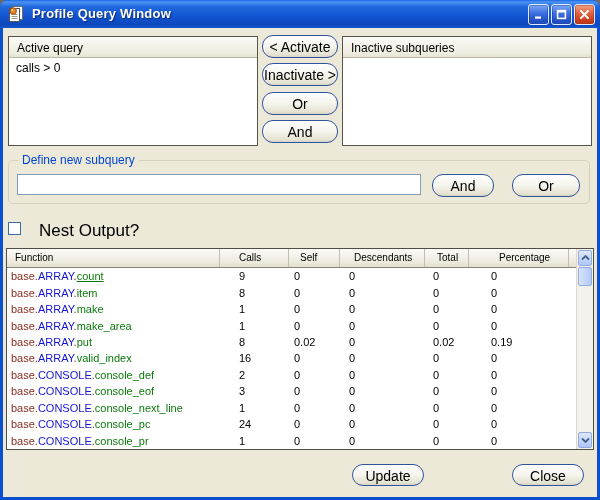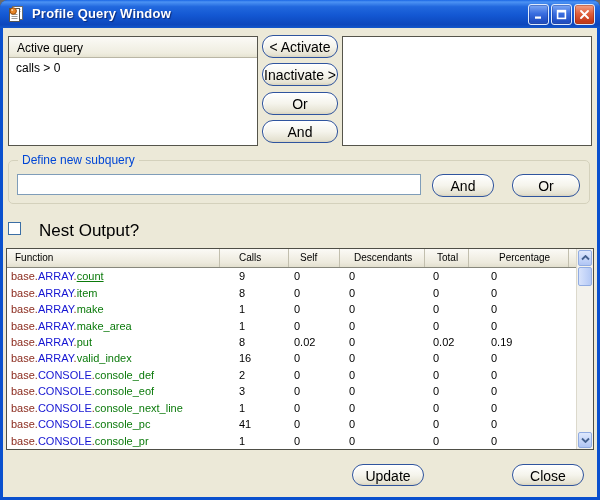--- a/index.html
+++ b/index.html
@@ -164,20 +164,23 @@
           <div class="list-item">calls &gt; 0</div>
         </div>
     </div>
 
     <div class="xp-btn" style="left:259px;top:7px;width:76px;">&lt; Activate</div>
     <div class="xp-btn" style="left:259px;top:35px;width:76px;">Inactivate &gt;</div>
     <div class="xp-btn" style="left:259px;top:64px;width:76px;">Or</div>
     <div class="xp-btn" style="left:259px;top:92px;width:76px;">And</div>
 
     <div class="panel" style="left:339px;top:8px;width:250px;height:110px;">
+      <div class="panel-header">
+        <span>Inactive subqueries</span>
+      </div>
       <div class="panel-list"></div>
     </div>
 
     <div class="groupbox">
       <span class="groupbox-label">Define new subquery</span>
       <input class="query-input" type="text" value="" style="">
     </div>
     <div class="xp-btn" style="left:429px;top:146px;width:62px;">And</div>
     <div class="xp-btn" style="left:509px;top:146px;width:68px;">Or</div>
 
@@ -262,21 +265,21 @@
           <div class="t-row">
             <div class="td c1"><span style="color: rgb(139, 43, 30);">base</span><span style="color: rgb(139, 43, 30);">.</span><span style="color: rgb(20, 20, 210);">CONSOLE</span><span style="color: rgb(139, 43, 30);">.</span><span style="color: rgb(11, 122, 11);">console_next_line</span></div>
             <div class="td c2">1</div>
             <div class="td c3">0</div>
             <div class="td c4">0</div>
             <div class="td c5">0</div>
             <div class="td c6">0</div>
           </div>
           <div class="t-row">
             <div class="td c1"><span style="color: rgb(139, 43, 30);">base</span><span style="color: rgb(139, 43, 30);">.</span><span style="color: rgb(20, 20, 210);">CONSOLE</span><span style="color: rgb(139, 43, 30);">.</span><span style="color: rgb(11, 122, 11);">console_pc</span></div>
-            <div class="td c2">41</div>
+            <div class="td c2">24</div>
             <div class="td c3">0</div>
             <div class="td c4">0</div>
             <div class="td c5">0</div>
             <div class="td c6">0</div>
           </div>
           <div class="t-row">
             <div class="td c1"><span style="color: rgb(139, 43, 30);">base</span><span style="color: rgb(139, 43, 30);">.</span><span style="color: rgb(20, 20, 210);">CONSOLE</span><span style="color: rgb(139, 43, 30);">.</span><span style="color: rgb(11, 122, 11);">console_pr</span></div>
             <div class="td c2">1</div>
             <div class="td c3">0</div>
             <div class="td c4">0</div>

